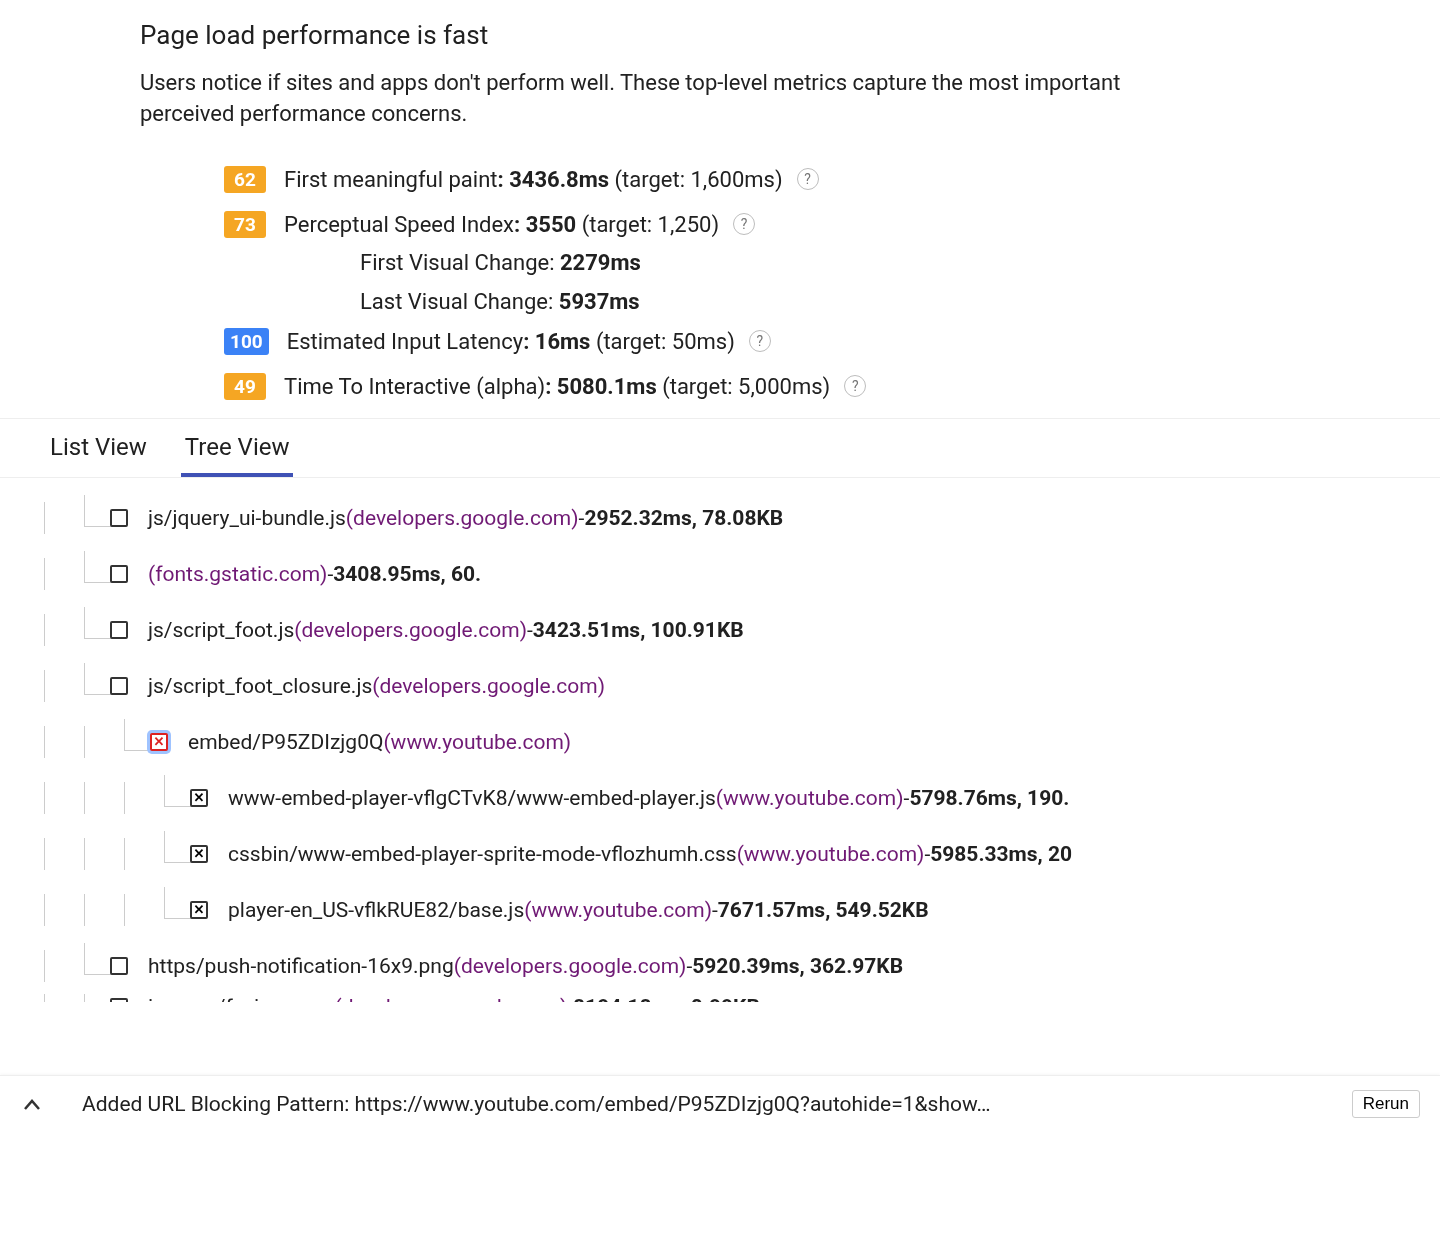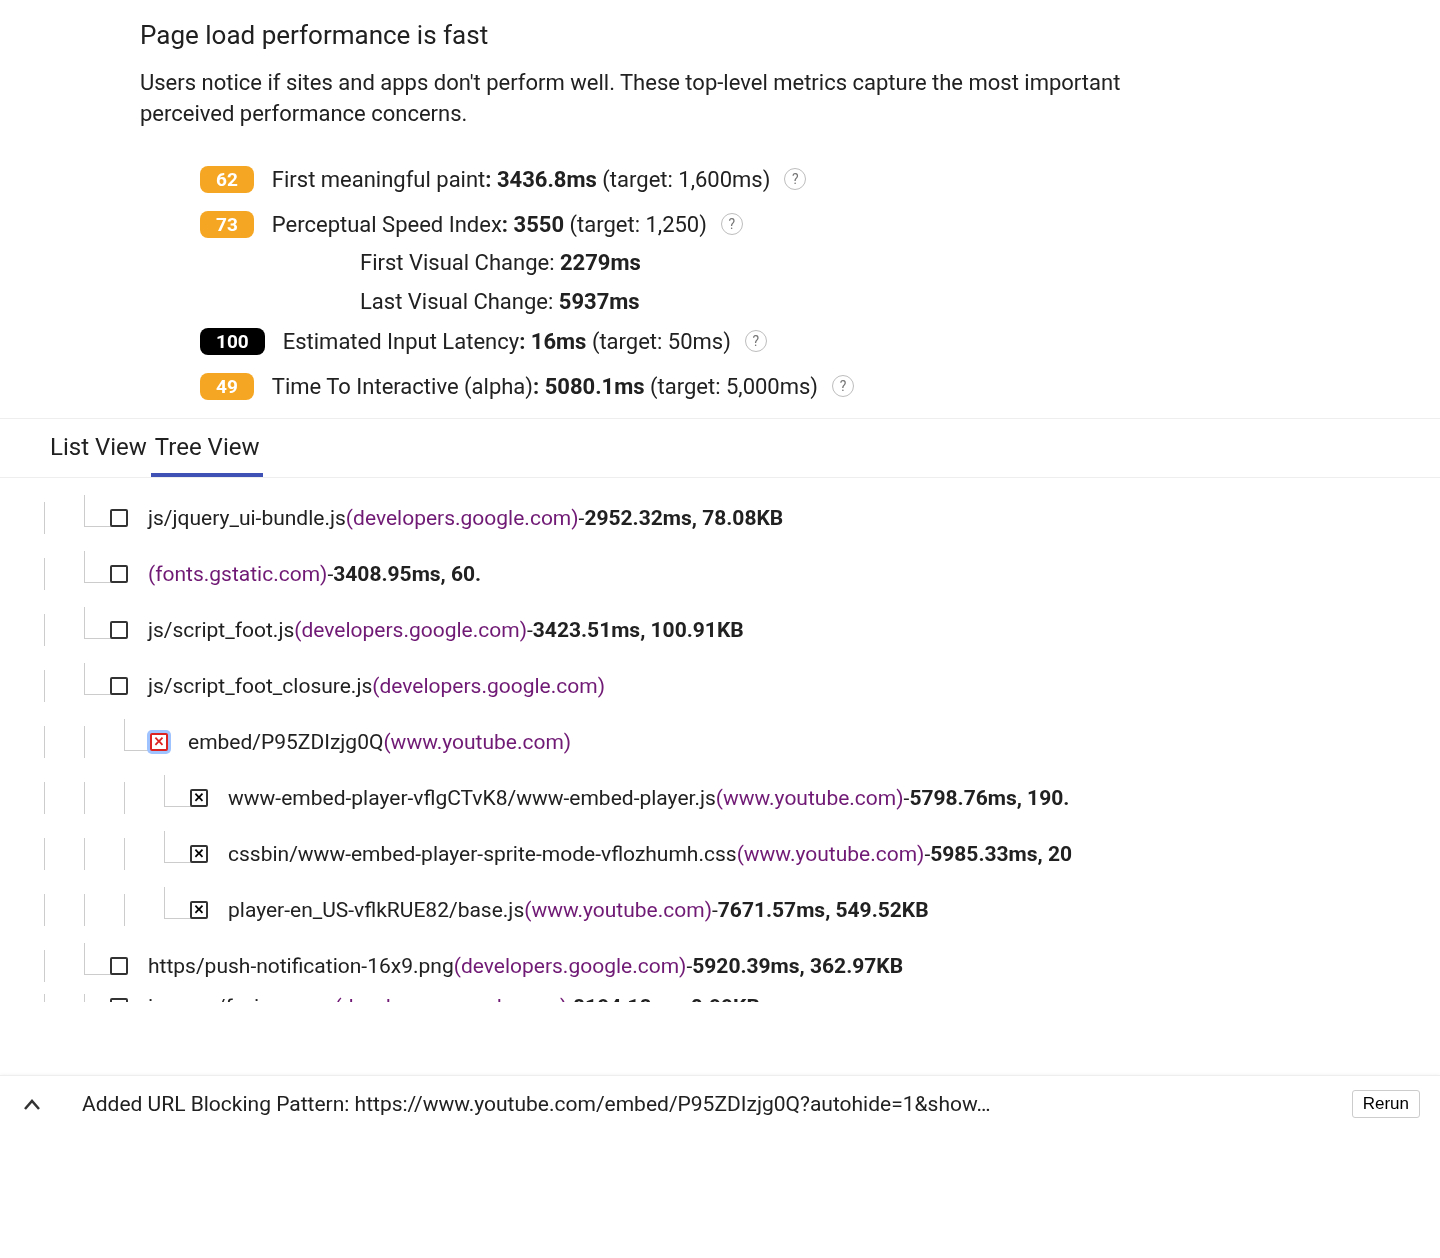--- a/index.html
+++ b/index.html
@@ -34,30 +34,31 @@
   }
   .metric-row {
     display: flex;
     align-items: center;
     margin-bottom: 18px;
     font-size: 22px;
   }
   .score-badge {
     display: inline-block;
     min-width: 42px;
-    padding: 2px 16px;
+    padding: 2px 6px;
     text-align: center;
     font-weight: 700;
     color: #fff;
-    border-radius: 8px;
+    border-radius: 3px;
     font-size: 19px;
     margin-right: 18px;
+    margin-left: 24px;
   }
   .score-orange { background: #f5a623; }
-  .score-green { background: #000000; }
+  .score-green { background: #3b82f6; }
 
   .metric-label { }
   .metric-bold { font-weight: 700; }
   .metric-target { color: #212121; }
   
   .help-icon {
     display: inline-flex;
     align-items: center;
     justify-content: center;
     width: 22px;
@@ -79,20 +80,21 @@
     font-size: 22px;
     margin-bottom: 14px;
   }
 
   .tabs {
     border-top: 1px solid #eee;
     border-bottom: 1px solid #eee;
     margin-top: 14px;
     padding: 0 0 0 46px;
     display: flex;
+    gap: 30px;
   }
   .tab {
     padding: 14px 4px 12px 4px;
     font-size: 24px;
     color: #212121;
     cursor: pointer;
     border-bottom: 4px solid transparent;
   }
   .tab.active {
     border-bottom-color: #3f51b5;

